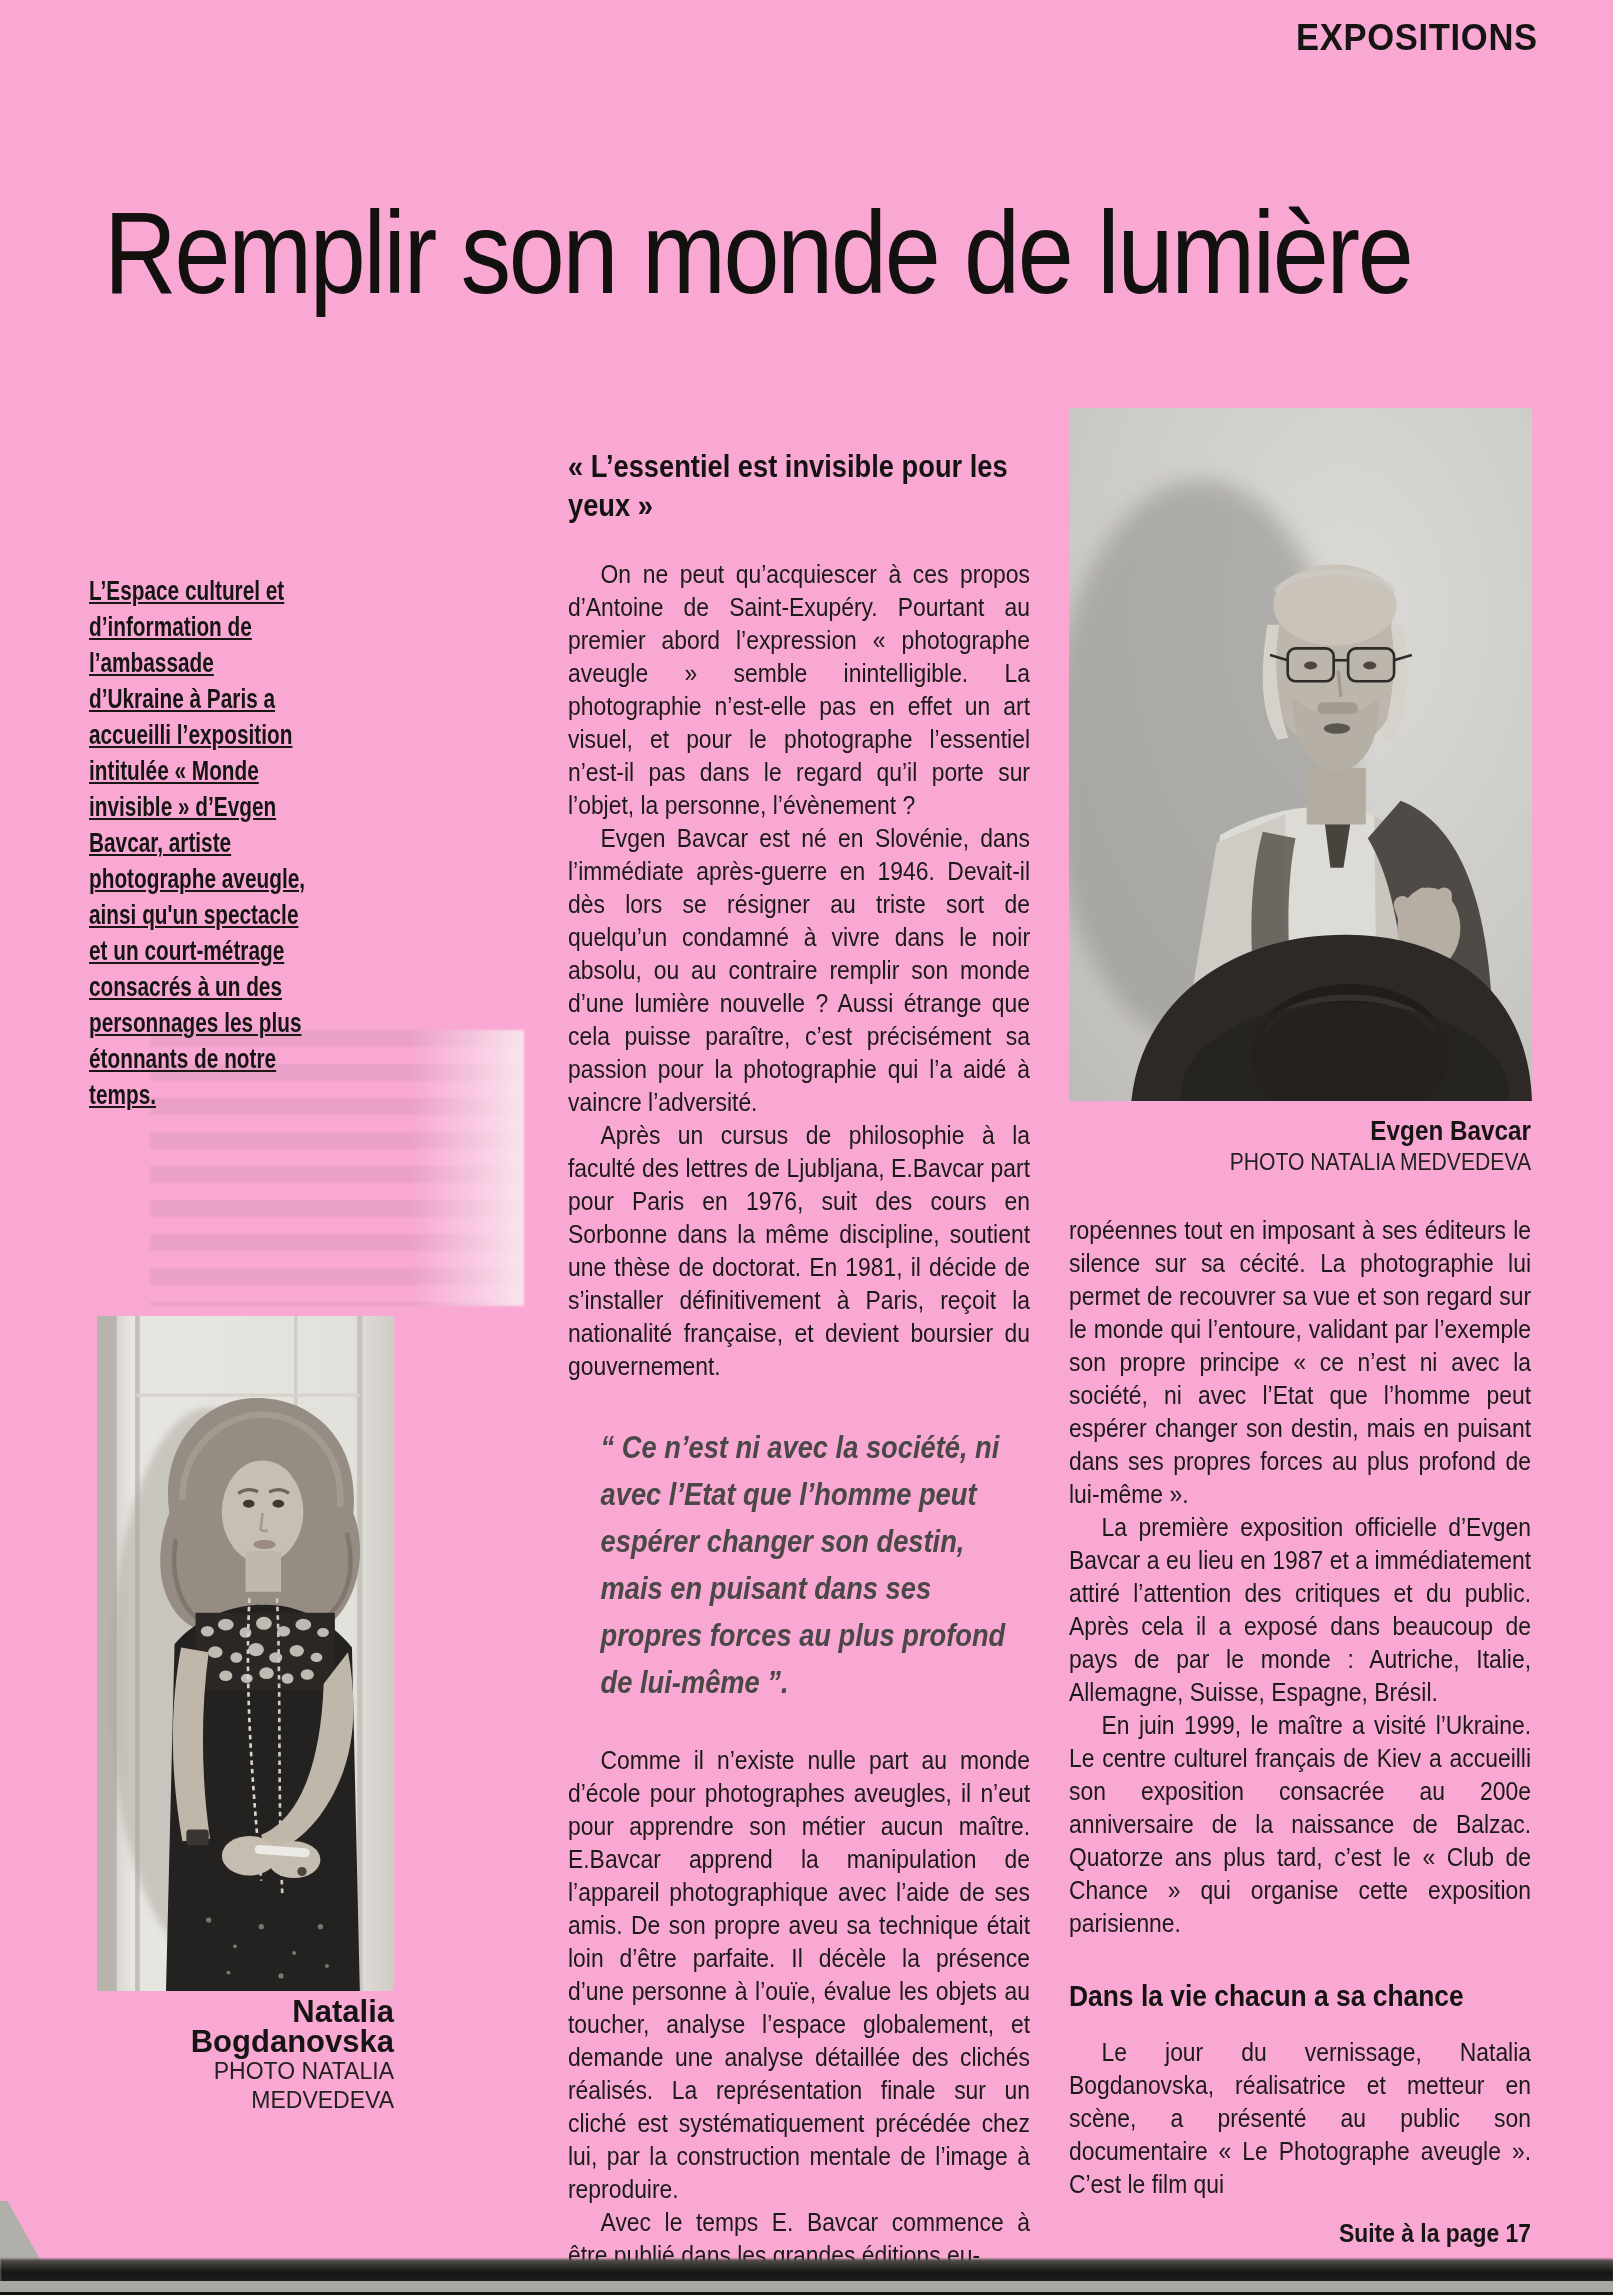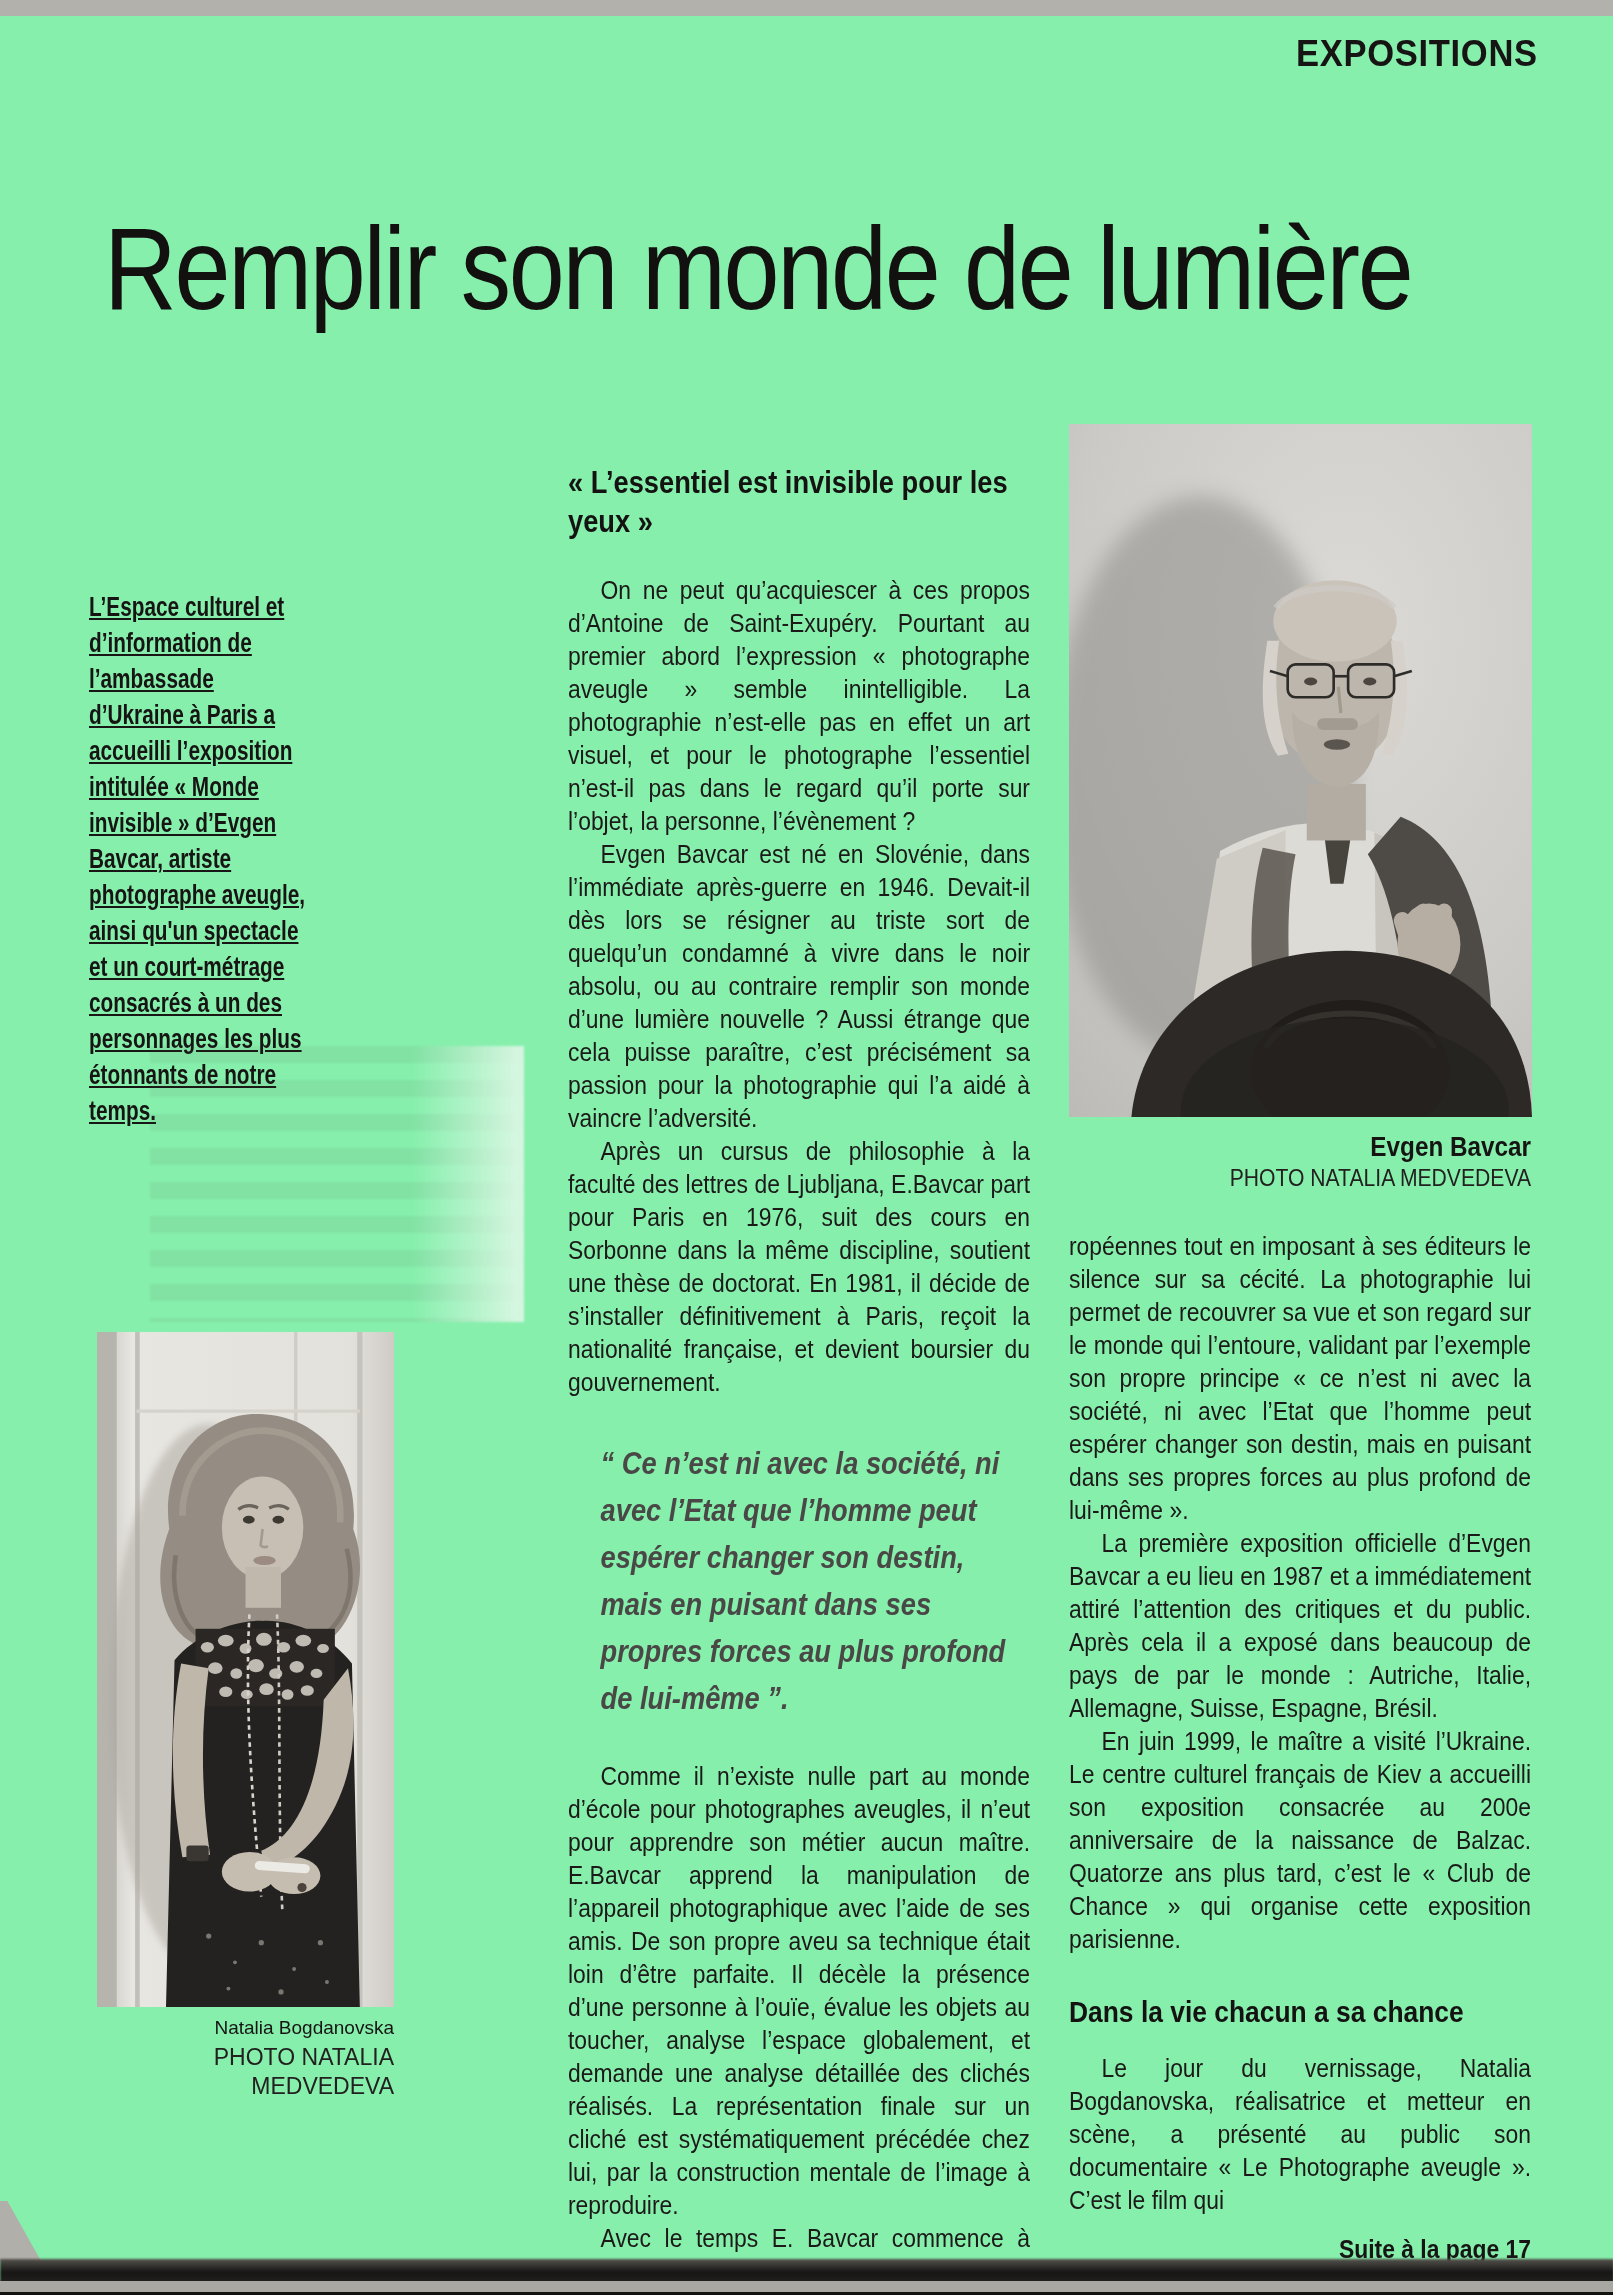--- a/index.html
+++ b/index.html
@@ -2,21 +2,21 @@
 <html lang="fr" style="font-size:10.5px"><head>
 <meta charset="utf-8">
 <style>
   html,body{margin:0;padding:0;}
   body{
     width:1614px;height:2295px;position:relative;overflow:hidden;
     background:#b3b1ac;
     font-family:"Liberation Sans", sans-serif;
     color:#181715;
   }
-  .page{position:absolute;left:0;top:16px;width:1614px;height:2264px;background:#86efac;}
+  .page{position:absolute;left:0;top:0;width:1614px;height:2264px;background:#f9a8d4;}
   
   .section-label{
     position:absolute;top:17px;right:76px;
     font-size:36px;font-weight:700;letter-spacing:0.7px;color:#161514;
     transform:scaleX(.96);transform-origin:100% 0;
   }
   .main-title{
     position:absolute;left:104px;top:192px;width:1720px;
     font-size:117px;line-height:1.05;font-weight:400;letter-spacing:-2.6px;color:#121110;
     transform:scaleX(.86);transform-origin:0 0;white-space:nowrap;
@@ -49,21 +49,21 @@
   .more-label{
     font-size:26px;line-height:31.5px;font-weight:700;text-align:right;margin-top:17px;color:#161514;
   }
   
   figure{margin:0;padding:0;}
   .photo-right{width:463px;height:693px;}
   .photo-left{position:absolute;left:97px;top:1316px;width:297px;height:675px;}
   .left-caption{
     position:absolute;left:97px;top:1997px;width:297px;text-align:right;
   }
-  .left-caption .cap-name{font-size:19px;line-height:30px;font-weight:400;color:#161514;}
+  .left-caption .cap-name{font-size:31px;line-height:30px;font-weight:700;color:#161514;}
   .left-caption .cap-credit{font-size:23px;line-height:29px;color:#23211f;}
   
   .ghost{
     position:absolute;left:150px;top:1030px;width:374px;height:276px;
     background:
       linear-gradient(90deg, rgba(251,251,249,0) 70%, rgba(251,251,249,.9) 98%),
       repeating-linear-gradient(180deg, rgba(70,70,66,.10) 0 17px, rgba(0,0,0,0) 17px 34px);
     filter:blur(1.3px);opacity:.75;
   }
   

